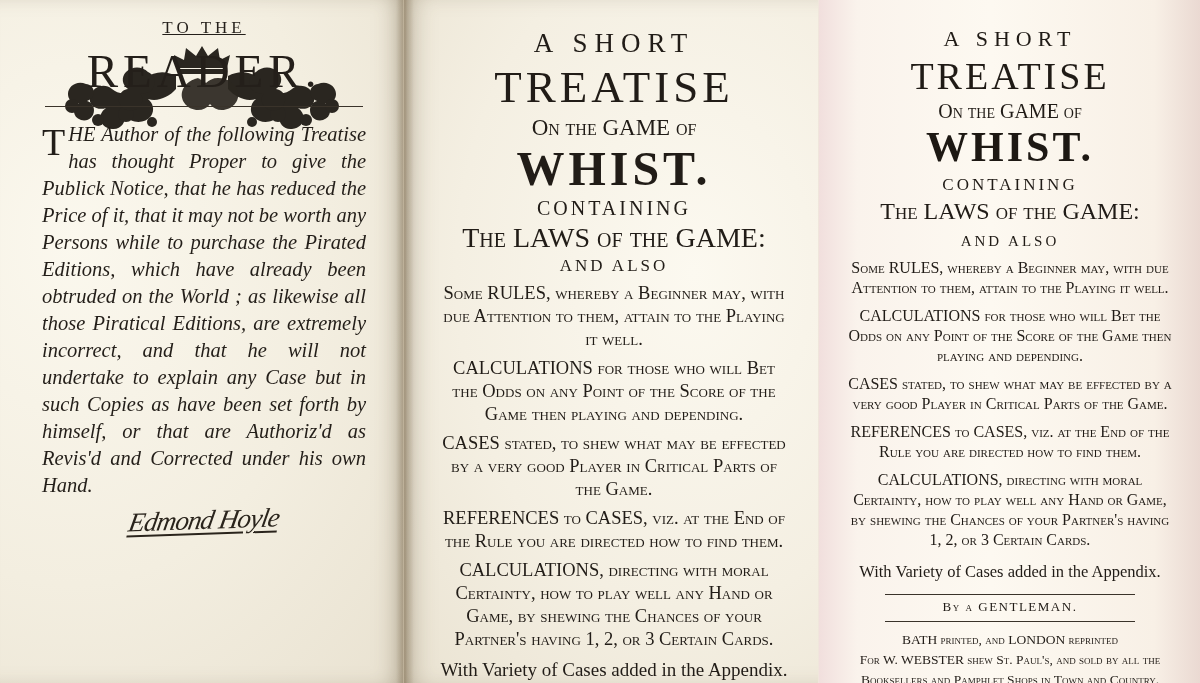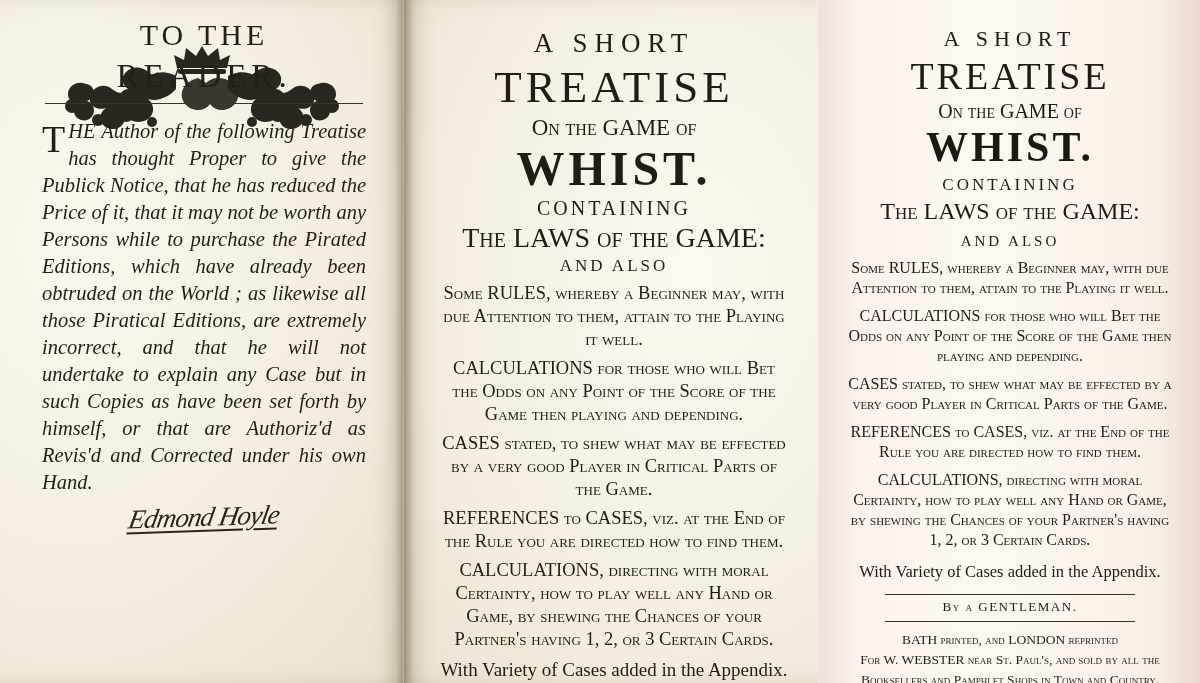--- a/index.html
+++ b/index.html
@@ -97,27 +97,28 @@
   
   .lp {
     position: absolute;
     left: 42px;
     top: 0;
     width: 324px;
     text-align: center;
     color: #241f1a;
   }
   .tothe {
-    font-size: 30px;
+    font-size: 17px;
     letter-spacing: 4px;
     margin-top: 18px;
     font-family: "Liberation Serif", serif;
+    text-decoration: underline;
   }
   .reader {
-    font-size: 33px;
+    font-size: 47px;
     letter-spacing: 5px;
     margin-top: 6px;
     font-family: "Liberation Serif", serif;
   }
   .rule {
     width: 318px;
     height: 1px;
     background: #3a332a;
     margin: 8px auto 14px;
   }
@@ -307,19 +308,19 @@
       <div class="l-blk sc">Some RULES, whereby a Beginner may, with due Attention to them, attain to the Playing it well.</div>
       <div class="l-blk sc">CALCULATIONS for those who will Bet the Odds on any Point of the Score of the Game then playing and depending.</div>
       <div class="l-blk sc">CASES stated, to shew what may be effected by a very good Player in Critical Parts of the Game.</div>
       <div class="l-blk sc">REFERENCES to CASES, viz. at the End of the Rule you are directed how to find them.</div>
       <div class="l-blk sc">CALCULATIONS, directing with moral Certainty, how to play well any Hand or Game, by shewing the Chances of your Partner's having 1, 2, or 3 Certain Cards.</div>
       <div class="l-variety">With Variety of Cases added in the Appendix.</div>
       <div class="l-rule"></div>
       <div class="l-by sc">By a GENTLEMAN.</div>
       <div class="l-rule2"></div>
       <div class="l-imprint sc">BATH printed, and LONDON reprinted</div>
-      <div class="l-imprint sc">For W. WEBSTER near St. Paul's, and sold by all the</div>
+      <div class="l-imprint sc">For W. WEBSTER shew St. Paul's, and sold by all the</div>
       <div class="l-imprint sc">Booksellers and Pamphlet Shops in Town and Country.</div>
 
     </div>
   </div>
 
 </div>
 
 </body></html>

